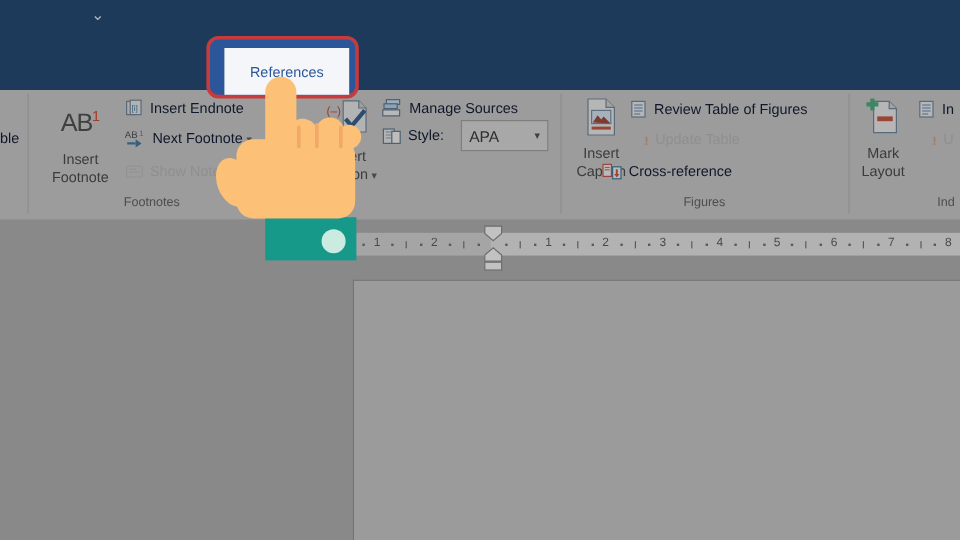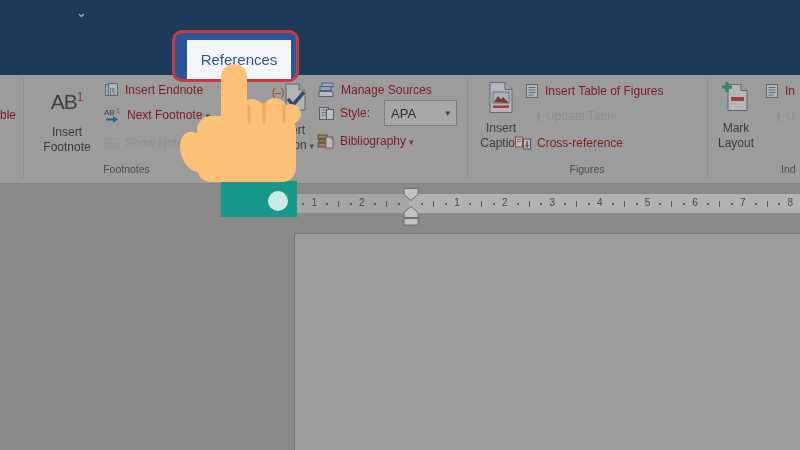--- a/index.html
+++ b/index.html
@@ -15,32 +15,32 @@
   .tabrow{position:absolute;left:0;top:30px;width:800px;height:45px;background:var(--navy);}
   .tab{position:absolute;top:47px;font-size:14px;color:#b9c2cd;white-space:nowrap;cursor:pointer;}
   .tellme{position:absolute;left:616px;top:45px;display:flex;align-items:center;gap:6px;cursor:text;}
   .tellme span{color:#8e99a7;font-size:13px;white-space:nowrap;}
 
   
   .hl-box{position:absolute;left:172px;top:30px;width:127px;height:52px;
           border:3.5px solid var(--red);border-radius:10px;background:var(--blue);z-index:6;}
   .active-tab{position:absolute;left:187px;top:40px;width:104px;height:39px;background:#f4f6f9;z-index:7;
               display:flex;align-items:center;justify-content:center;cursor:pointer;}
-  .active-tab span{color:var(--blue);font-size:15px;}
+  .active-tab span{color:var(--blue);font-size:12px;}
 
   
   .ribbon{position:absolute;left:0;top:75px;width:800px;height:109px;background:#9c9c9c;
           border-bottom:1px solid #858585;}
   .vsep{position:absolute;top:3px;width:1px;height:100px;background:#8d8d8d;}
   .grouplabel{position:absolute;top:88px;font-size:10.5px;color:#4d4d4d;text-align:center;}
   .bigbtn{position:absolute;top:3px;height:102px;display:flex;flex-direction:column;align-items:center;
           cursor:pointer;color:#3b3b3b;}
   .bigbtn .lbl{font-size:12px;line-height:15px;text-align:center;white-space:nowrap;}
   .smallbtn{position:absolute;display:flex;align-items:center;gap:5px;height:20px;font-size:12px;
-            color:#7f1d1d;white-space:nowrap;cursor:pointer;}
+            color:#0f172a;white-space:nowrap;cursor:pointer;}
   .smallbtn.disabled{color:#8f8f8f;}
   .dd::after{content:"▾";font-size:9px;color:#4a4a4a;margin-left:3px;}
   .ab-big{font-size:21px;color:#3f3f3f;letter-spacing:-1px;line-height:24px;margin-top:7px;}
   .ab-big sup{font-size:12px;color:#a63a28;letter-spacing:0;}
   .combo{position:absolute;left:384px;top:25px;width:73px;height:26px;background:#a8a8a8;
          border:1px solid #7e7e7e;display:flex;align-items:center;padding:0 6px;cursor:pointer;}
   .combo .val{flex:1;font-size:13px;color:#2e2e2e;}
   .combo .arr{font-size:9px;color:#3f3f3f;}
   .frag{white-space:nowrap;overflow:hidden;}
 
@@ -147,57 +147,47 @@
         <rect x="1.5" y="2.5" width="9" height="12" fill="#b3b3b3" stroke="#4e6273"></rect>
         <path d="M3.5 5 h5 M3.5 7.5 h5 M3.5 10 h5" stroke="#6e7f8e"></path>
         <rect x="8.5" y="4.5" width="7" height="10" fill="#bdbdbd" stroke="#4e6273"></rect>
       </svg>
       <span>Style:</span>
     </div>
     <div class="combo">
       <span class="val">APA</span>
       <span class="arr">▾</span>
     </div>
-    <div class="smallbtn" style="left:317px;top:56px">
-      <svg width="18" height="17" viewBox="0 0 18 17">
-        <rect x="1" y="2" width="9" height="4" fill="#9a7d5c" stroke="#5c4a38"></rect>
-        <rect x="2" y="6" width="9" height="4" fill="#8a6f52" stroke="#5c4a38"></rect>
-        <rect x="1" y="10" width="10" height="4" fill="#9a7d5c" stroke="#5c4a38"></rect>
-        <path d="M9 4 h7 v11 h-7 z" fill="#b9b9b9" stroke="#666"></path>
-        <path d="M13 4 l3 3" stroke="#a04330"></path>
-      </svg>
-      <span class="dd">Bibliography</span>
-    </div>
 
     <div class="bigbtn" style="left:472px;width:58px">
       <svg width="30" height="33" viewBox="0 0 30 33" style="margin-top:3px">
         <path d="M4 1.5 h15 l7 7 v23 h-22 z" fill="#b6b6b6" stroke="#5c6b7a"></path>
         <path d="M19 1.5 v7 h7" fill="#a3a3a3" stroke="#5c6b7a"></path>
         <rect x="7" y="11" width="16" height="11" fill="#a6b2bb" stroke="#5f7080"></rect>
         <path d="M8 21 l4 -6 l3 3.5 l2 -2.5 l5 5 v1 z" fill="#7e3a31"></path>
         <rect x="7" y="24.5" width="16" height="2.5" fill="#9a4636"></rect>
       </svg>
       <span class="lbl" style="margin-top:7px">Insert</span>
       <span class="lbl">Caption</span>
     </div>
     <div class="smallbtn" style="left:524px;top:6px">
       <svg width="16" height="16" viewBox="0 0 16 16">
         <rect x="2.5" y="1.5" width="11" height="13" fill="#b6b6b6" stroke="#5c6b7a"></rect>
         <path d="M4.5 4.5 h7 M4.5 7 h7 M4.5 9.5 h7 M4.5 12 h5" stroke="#4a6c8e"></path>
       </svg>
-      <span>Insert Table of Figures</span>
+      <span>Review Table of Figures</span>
     </div>
     <div class="smallbtn disabled" style="left:524px;top:31px">
       <svg width="17" height="16" viewBox="0 0 17 16">
         <path d="M2.5 1.5 h7 l3.5 3.5 v9.5 h-10.5 z" fill="none" stroke="#9b9b9b"></path>
         <text x="13" y="13" font-size="10" font-weight="bold" fill="#aa7a5e">!</text>
       </svg>
       <span>Update Table</span>
     </div>
-    <div class="smallbtn" style="left:514px;top:58px">
+    <div class="smallbtn" style="left:501px;top:58px">
       <svg width="18" height="16" viewBox="0 0 18 16">
         <rect x="1.5" y="2" width="7" height="10" fill="#b9b9b9" stroke="#9a4636"></rect>
         <path d="M3 4.5 h4 M3 6.5 h4" stroke="#9a4636" stroke-width="0.8"></path>
         <rect x="9.5" y="4" width="7" height="10" fill="#b9b9b9" stroke="#35607f"></rect>
         <path d="M13 6 v4.5" stroke="#9a4636" stroke-width="1.6"></path>
         <polygon points="10.8,10 15.2,10 13,13" fill="#9a4636"></polygon>
       </svg>
       <span>Cross-reference</span>
     </div>
     <div class="grouplabel" style="left:467px;width:240px">Figures</div>

